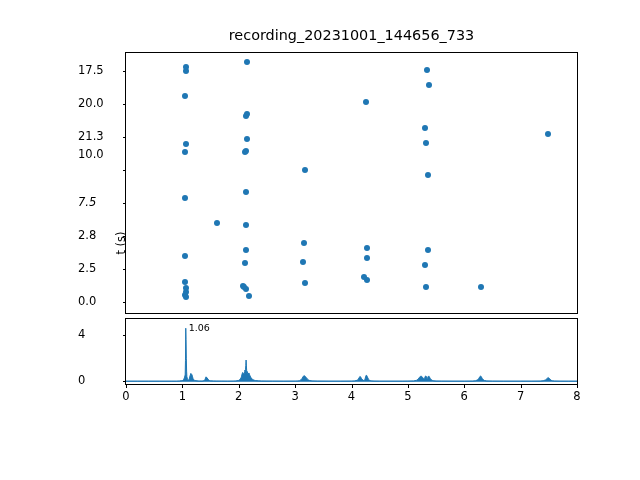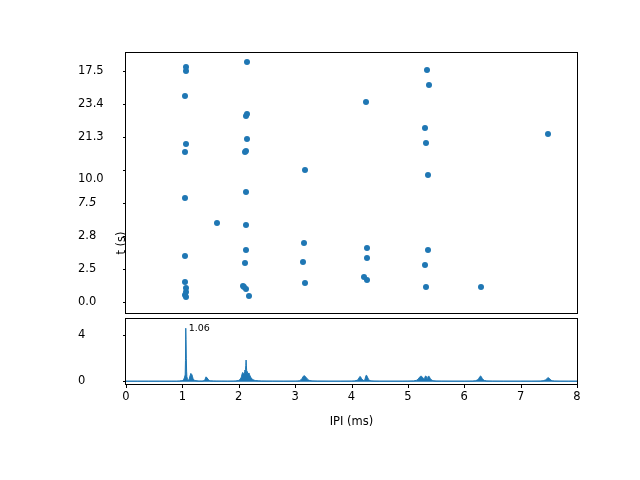--- a/index.html
+++ b/index.html
@@ -130,20 +130,21 @@
     color: #000000;
     white-space: nowrap;
     line-height: 1;
   }
 </style>
 </head>
 <body>
 
 <div id="figure">
 
+  <div id="figure-title">recording_20231001_144656_733</div>
 
   <div class="axes" id="axes-scatter">
     <div class="plot-area" id="scatter-plot-area">
         <div class="point" style="left: 59.1938px; top: 241.57px;"></div>
         <div class="point" style="left: 59.7575px; top: 239.332px;"></div>
         <div class="point" style="left: 60.3212px; top: 243.808px;"></div>
         <div class="point" style="left: 59.7575px; top: 234.987px;"></div>
         <div class="point" style="left: 59.1938px; top: 229.327px;"></div>
         <div class="point" style="left: 122.897px; top: 242.886px;"></div>
         <div class="point" style="left: 119.515px; top: 236.304px;"></div>
@@ -191,25 +192,25 @@
     <div id="scatter-yticks">
         <div class="tick-mark ytick-mark" style="top: 248.81px;"></div>
         <div class="tick-label ytick-label" style="top: 248.81px; left: -48px; width: 42px;">0.0</div>
         <div class="tick-mark ytick-mark" style="top: 215.899px;"></div>
         <div class="tick-label ytick-label" style="top: 215.899px; left: -48px; width: 42px;">2.5</div>
         <div class="tick-mark ytick-mark" style="top: 182.987px;"></div>
         <div class="tick-label ytick-label" style="top: 182.987px; left: -48px; width: 42px;">2.8</div>
         <div class="tick-mark ytick-mark" style="top: 150.076px;"></div>
         <div class="tick-label ytick-label" style="top: 150.076px; left: -48px; width: 42px; font-style: italic;">7.5</div>
         <div class="tick-mark ytick-mark" style="top: 117.165px;"></div>
-        <div class="tick-label ytick-label" style="top: 126px; left: -48px; width: 42px;">10.0</div>
+        <div class="tick-label ytick-label" style="top: 102px; left: -48px; width: 42px;">10.0</div>
         <div class="tick-mark ytick-mark" style="top: 84.2532px;"></div>
         <div class="tick-label ytick-label" style="top: 84.2532px; left: -48px; width: 42px;">21.3</div>
         <div class="tick-mark ytick-mark" style="top: 51.3418px;"></div>
-        <div class="tick-label ytick-label" style="top: 51.3418px; left: -48px; width: 42px;">23.4</div>
+        <div class="tick-label ytick-label" style="top: 51.3418px; left: -48px; width: 42px;">20.0</div>
         <div class="tick-mark ytick-mark" style="top: 18.4304px;"></div>
         <div class="tick-label ytick-label" style="top: 18.4304px; left: -48px; width: 42px;">17.5</div>
       </div>
   </div>
 
   <div class="axes" id="axes-hist">
     <div class="plot-area" id="hist-plot-area">
       <svg id="hist-svg" width="451" height="65">
         <path id="hist-path" fill="#1f77b4" stroke="#1f77b4" stroke-width="1" stroke-linejoin="round" d="M 0.00 62.23 L 0.00 62.23 L 11.28 62.23 L 22.55 62.23 L 33.82 62.23 L 45.10 62.23 L 50.74 62.23 L 53.56 62.00 L 55.25 61.77 L 56.38 61.54 L 56.94 61.31 L 57.50 60.62 L 58.07 59.47 L 58.63 58.09 L 58.91 56.70 L 59.19 55.32 L 59.48 41.49 L 59.76 9.22 L 60.04 20.74 L 60.32 39.18 L 60.60 52.09 L 60.89 57.62 L 61.45 60.16 L 62.01 60.85 L 62.58 61.08 L 63.14 60.39 L 63.70 58.09 L 64.83 54.40 L 65.96 55.78 L 66.52 57.85 L 67.09 59.70 L 67.65 60.62 L 68.21 61.08 L 68.78 61.40 L 69.91 61.68 L 71.03 61.87 L 72.16 62.00 L 73.29 62.05 L 76.11 62.10 L 77.80 61.77 L 78.92 60.62 L 80.05 57.85 L 81.18 59.01 L 82.31 60.62 L 83.44 61.54 L 84.56 61.87 L 87.38 62.00 L 90.20 62.10 L 93.02 62.14 L 95.84 62.14 L 101.48 62.19 L 107.11 62.14 L 109.93 61.96 L 112.75 61.40 L 113.88 60.62 L 115.00 59.01 L 115.57 57.16 L 116.13 54.86 L 116.70 53.48 L 117.26 54.40 L 117.82 54.86 L 118.39 53.94 L 118.67 52.55 L 118.95 51.17 L 119.23 52.09 L 119.52 50.25 L 119.80 46.56 L 120.08 41.03 L 120.36 46.10 L 120.64 51.17 L 120.92 53.48 L 121.21 52.55 L 121.77 54.17 L 122.33 55.09 L 122.90 53.94 L 123.46 55.32 L 124.03 56.70 L 124.59 57.85 L 125.15 59.01 L 126.28 60.16 L 127.41 60.85 L 128.53 61.31 L 129.66 61.59 L 132.48 61.87 L 135.30 62.00 L 140.94 62.10 L 146.58 62.14 L 157.85 62.19 L 169.13 62.14 L 171.94 62.00 L 173.63 61.68 L 174.76 60.94 L 175.89 59.70 L 177.02 57.85 L 177.58 56.93 L 178.15 56.70 L 178.71 56.93 L 179.27 57.39 L 179.84 58.09 L 180.40 58.78 L 181.53 60.16 L 182.66 61.08 L 183.78 61.54 L 186.04 61.91 L 191.67 62.10 L 202.95 62.19 L 214.22 62.19 L 225.50 62.14 L 228.32 61.96 L 231.14 61.31 L 232.27 60.16 L 233.39 58.32 L 233.96 57.39 L 234.52 57.85 L 235.65 59.70 L 236.78 61.08 L 237.90 61.59 L 238.47 61.31 L 239.03 60.16 L 239.59 57.85 L 240.16 56.24 L 240.72 56.47 L 241.29 57.62 L 241.85 59.01 L 242.41 60.16 L 243.54 61.22 L 244.67 61.68 L 245.80 61.91 L 248.05 62.10 L 253.69 62.19 L 264.96 62.19 L 276.24 62.19 L 281.88 62.14 L 287.51 61.96 L 290.33 61.40 L 292.02 60.39 L 293.15 58.78 L 294.28 57.39 L 295.41 57.16 L 296.53 58.32 L 297.66 59.93 L 298.79 59.01 L 299.35 57.16 L 299.92 56.93 L 300.48 57.85 L 301.04 59.70 L 301.61 59.24 L 302.17 57.62 L 302.73 56.93 L 303.30 57.85 L 304.43 59.70 L 305.55 60.94 L 306.68 61.54 L 307.81 61.87 L 310.06 62.05 L 315.70 62.14 L 326.97 62.19 L 338.25 62.19 L 346.71 62.10 L 349.53 61.77 L 351.78 60.76 L 352.91 59.24 L 354.04 57.39 L 354.60 56.93 L 355.16 57.62 L 356.29 59.47 L 357.42 60.85 L 358.55 61.54 L 360.80 61.96 L 366.44 62.14 L 377.71 62.19 L 394.63 62.19 L 405.90 62.19 L 414.36 62.10 L 417.18 61.77 L 419.43 60.94 L 420.56 59.93 L 421.69 58.91 L 422.25 58.55 L 422.81 59.01 L 423.94 60.16 L 425.07 61.22 L 426.19 61.77 L 428.45 62.05 L 434.09 62.19 L 442.54 62.23 L 451.00 62.23 L 451.00 62.23 Z"></path>
       </svg>
@@ -236,15 +237,14 @@
         <div class="tick-label xtick-label" style="left: 281.875px; top: 72px;">5</div>
         <div class="tick-mark xtick-mark" style="left: 338.25px;"></div>
         <div class="tick-label xtick-label" style="left: 338.25px; top: 72px;">6</div>
         <div class="tick-mark xtick-mark" style="left: 394.625px;"></div>
         <div class="tick-label xtick-label" style="left: 394.625px; top: 72px;">7</div>
         <div class="tick-mark xtick-mark" style="left: 451px;"></div>
         <div class="tick-label xtick-label" style="left: 451px; top: 72px;">8</div>
       </div>
   </div>
 
-  <div id="xlabel-hist">IPI (ms)</div>
 
 </div>
 
 </body></html>

